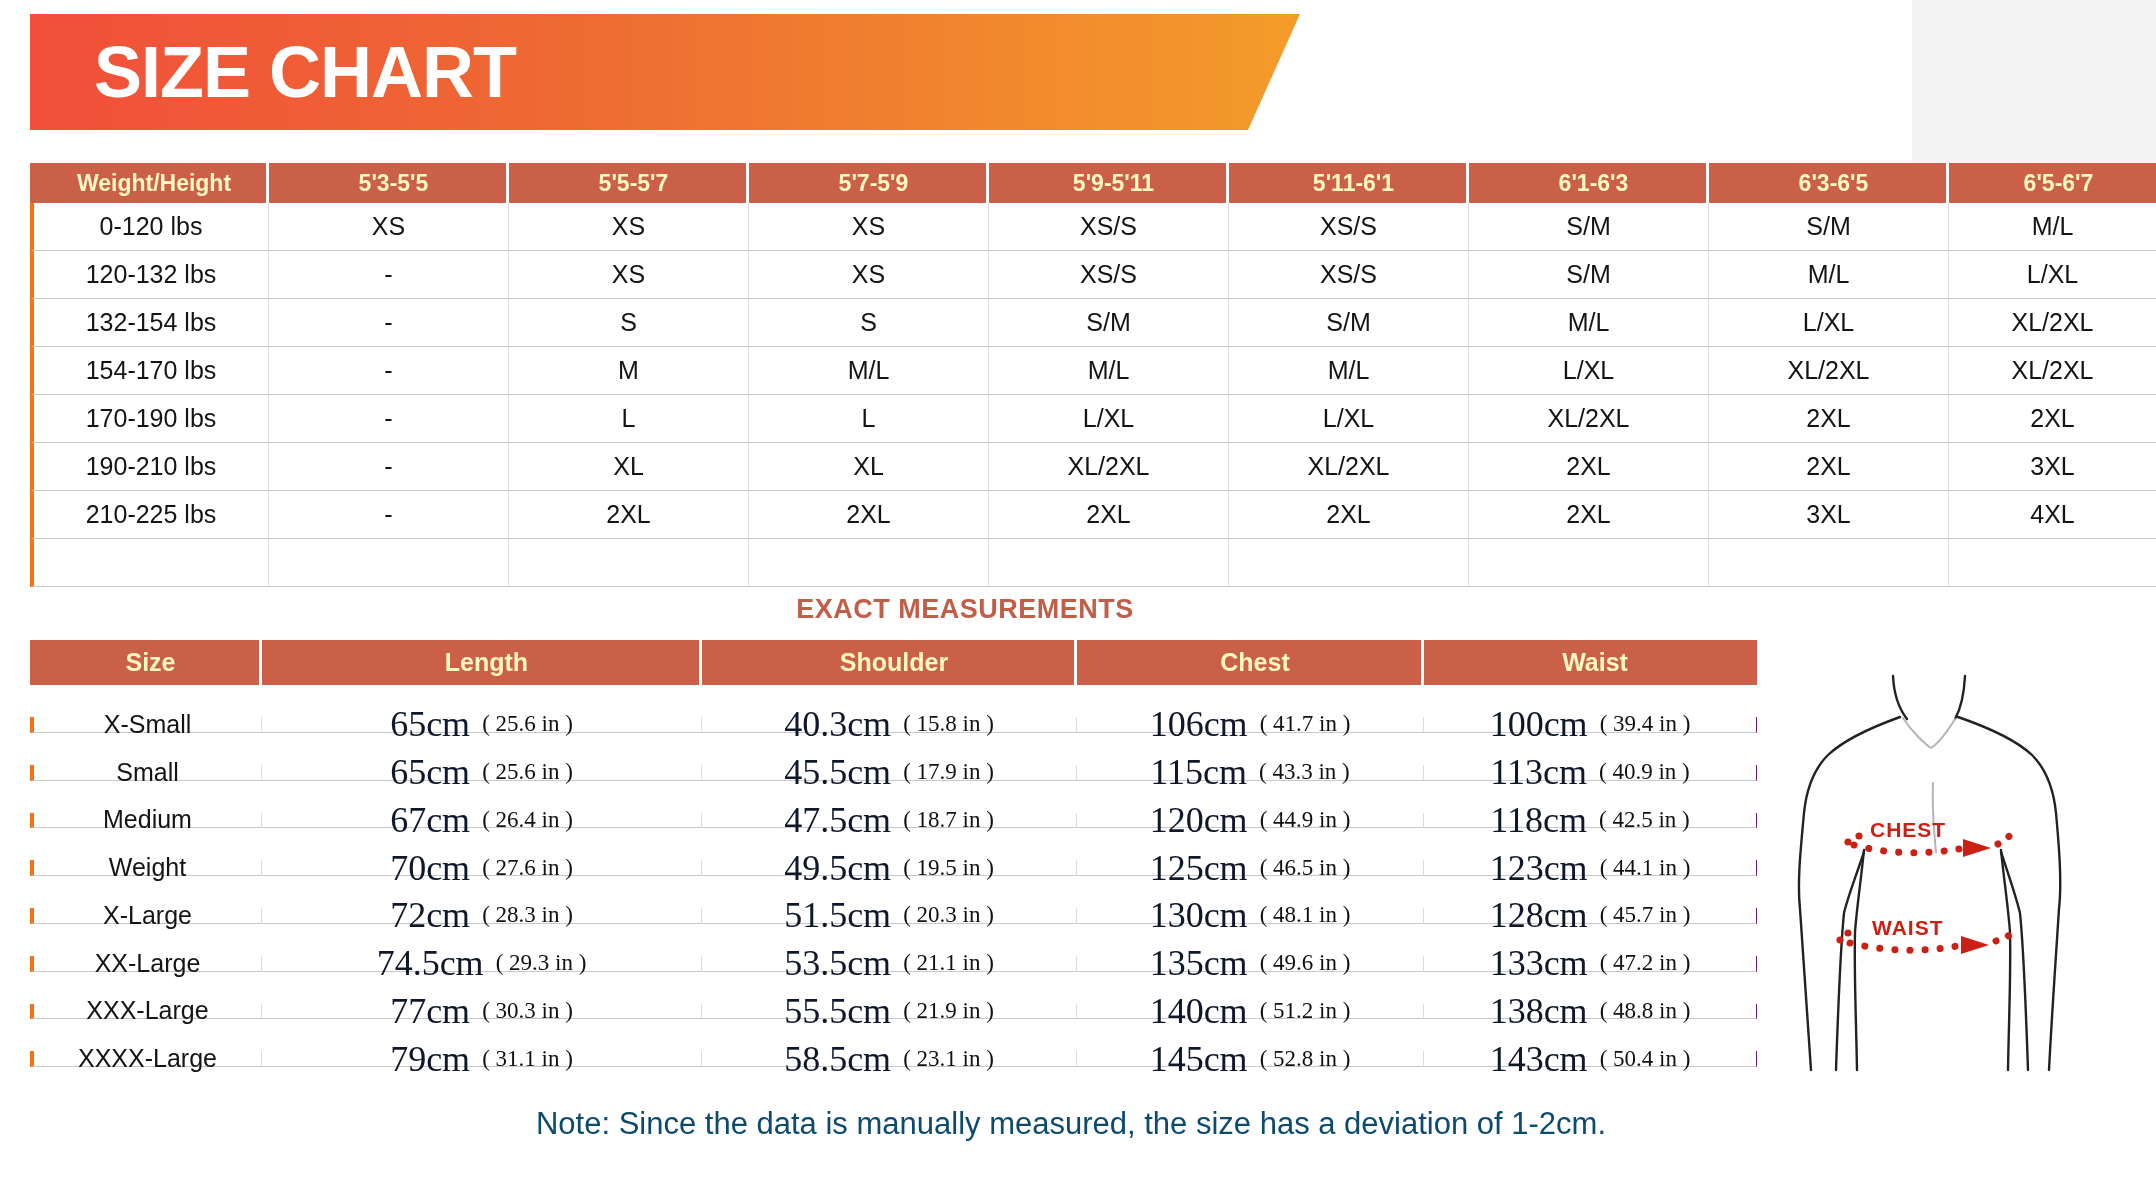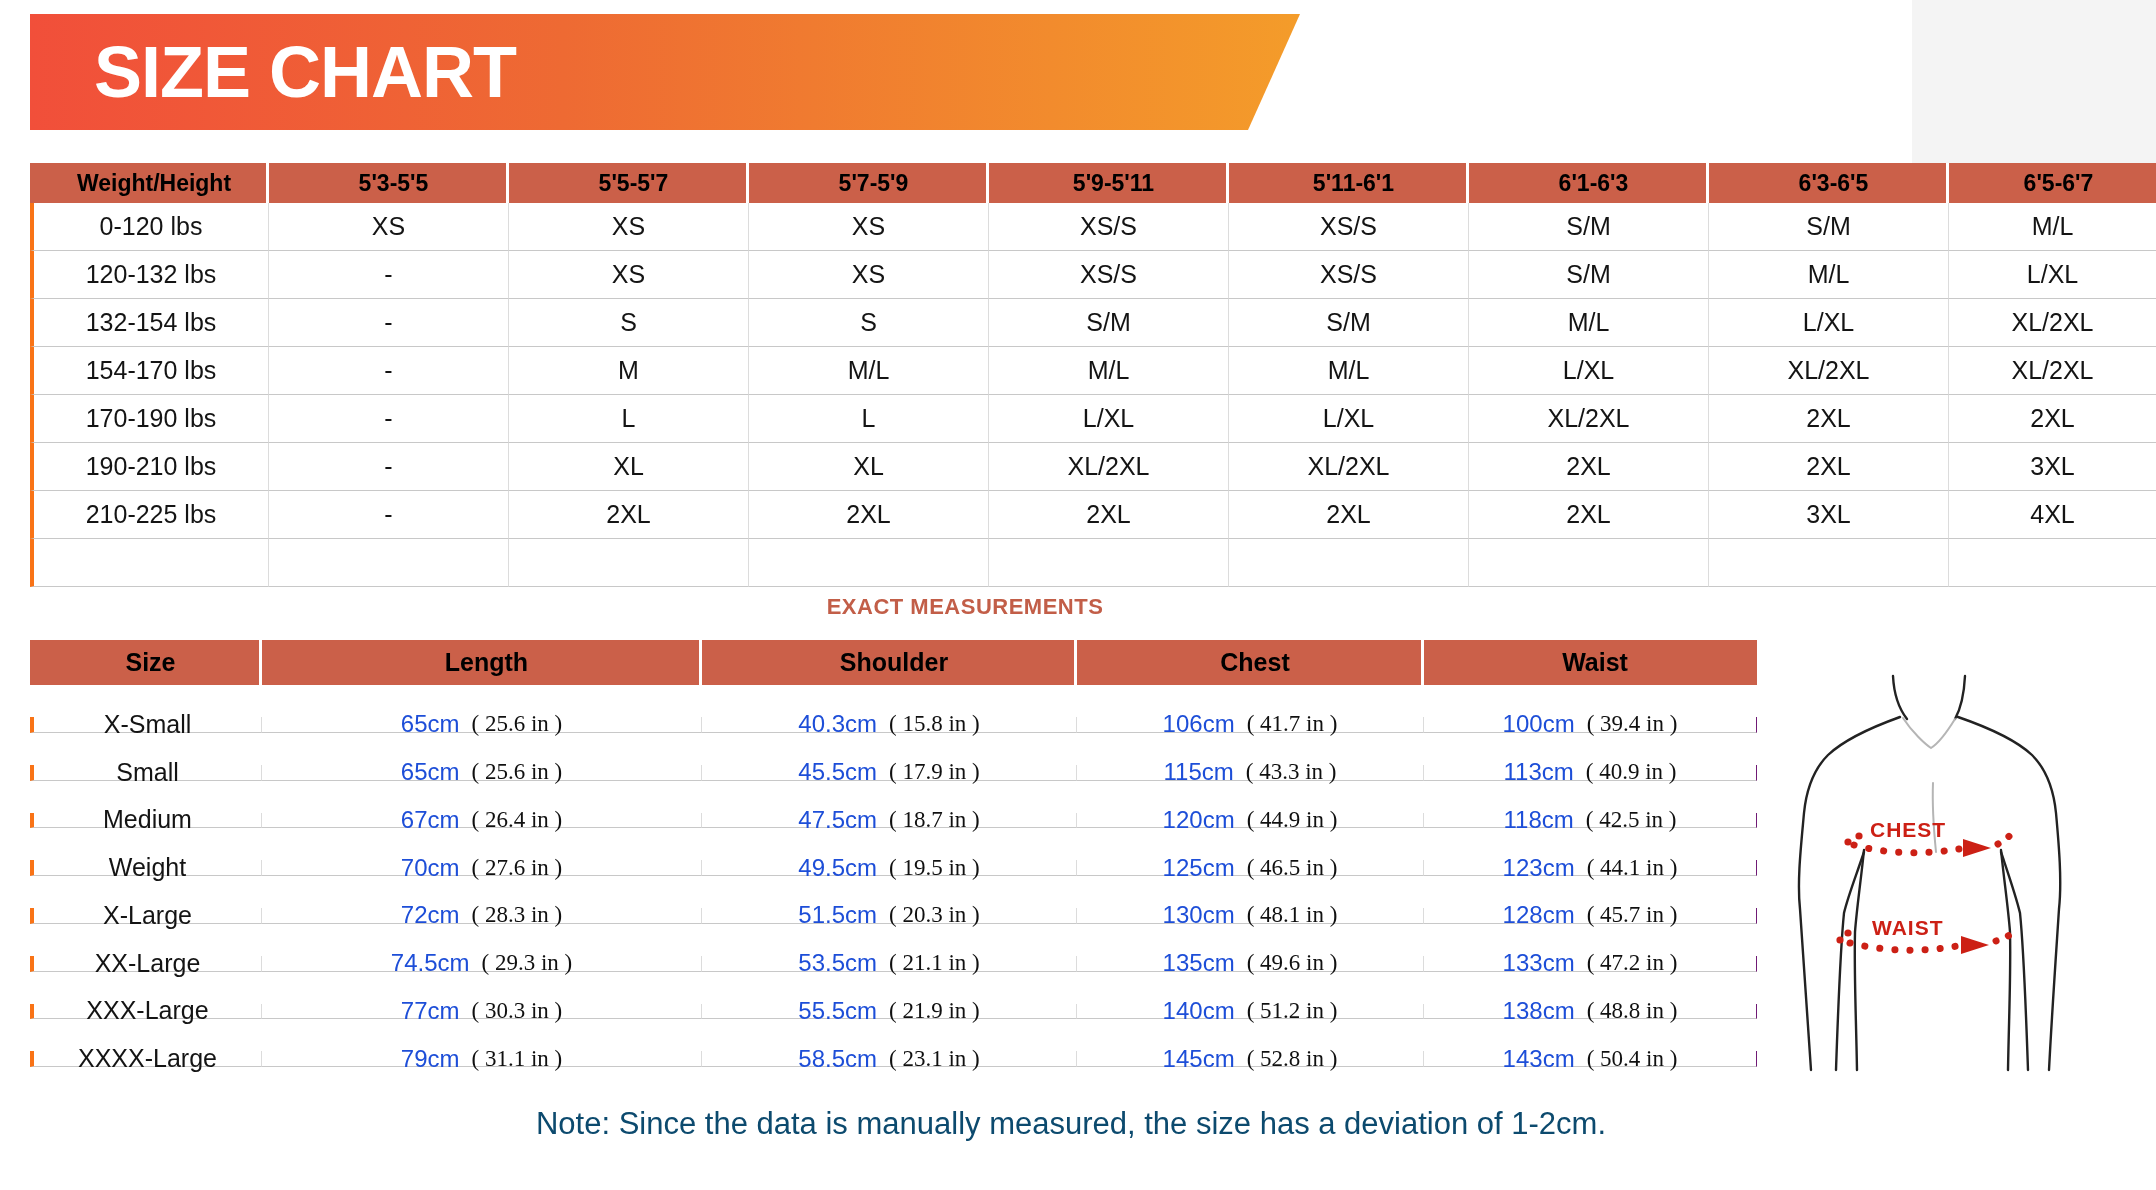--- a/index.html
+++ b/index.html
@@ -18,43 +18,43 @@
 
   
   .grid-table{position:absolute;display:grid;}
   #table1{left:30px;top:163px;width:2126px;
           grid-template-columns:239px repeat(7,240px) minmax(0,1fr);
           grid-template-rows:40px repeat(8,48px);}
   #table2{left:30px;top:640px;width:1727px;
           grid-template-columns:232px 440px 375px 347px 333px;
           grid-template-rows:45px repeat(8,47.75px) 13px;}
 
-  .th{background:#cb6049;color:#000000;font-weight:700;display:flex;align-items:center;justify-content:center;
+  .th{background:#cb6049;color:#fef9c3;font-weight:700;display:flex;align-items:center;justify-content:center;
       border-right:3px solid #ffffff;padding-left:12px;}
   #table1 .th{font-size:23px;}
   #table2 .th{font-size:25px;}
   .th.col-last{border-right:none;}
   #table2 .th.col-last{border-right:3px solid #fff0;}
 
   .td{display:flex;align-items:center;justify-content:center;color:#141414;
       border-right:1px solid #dcdcdc;border-bottom:1px solid #c8c8c8;background:#fff;}
   .td.col-first{border-left:4px solid #f97316;}
   #table1 .td.col-last{border-right:none;}
   #table2 .td.col-last{border-right:1px solid #701a75;}
   #table1 .td{font-size:25px;}
   #table2 .td{font-size:25px;margin-top:32px;}
   .td.partial{border-bottom:none;background:#fff;}
 
   .mcell{gap:12px;}
-  .mcell .cm{font-family:Liberation Sans, sans-serif;font-size:24px;color:#1d4ed8;}
+  .mcell .cm{font-family:Liberation Serif, serif;font-size:36px;color:#0f172a;}
   .mcell .inch{font-family:"Liberation Serif",serif;font-size:23px;color:#101010;}
 
   
   .measure-heading{position:absolute;left:30px;top:594px;width:1870px;text-align:center;
-                   font-size:22px;font-weight:700;color:#c25e48;letter-spacing:0.5px;}
+                   font-size:27px;font-weight:700;color:#c25e48;letter-spacing:0.5px;}
 
   
   .note{position:absolute;left:0;top:1106px;width:2142px;text-align:center;
         font-size:31px;color:#0c4a6e;}
 
   
   .figure{position:absolute;left:1760px;top:640px;width:396px;height:450px;}
   .figure svg{display:block;width:100%;height:100%;}
   .fig-label{font-family:"Liberation Sans",sans-serif;font-size:21px;font-weight:700;
              fill:#cc2015;letter-spacing:1px;}

